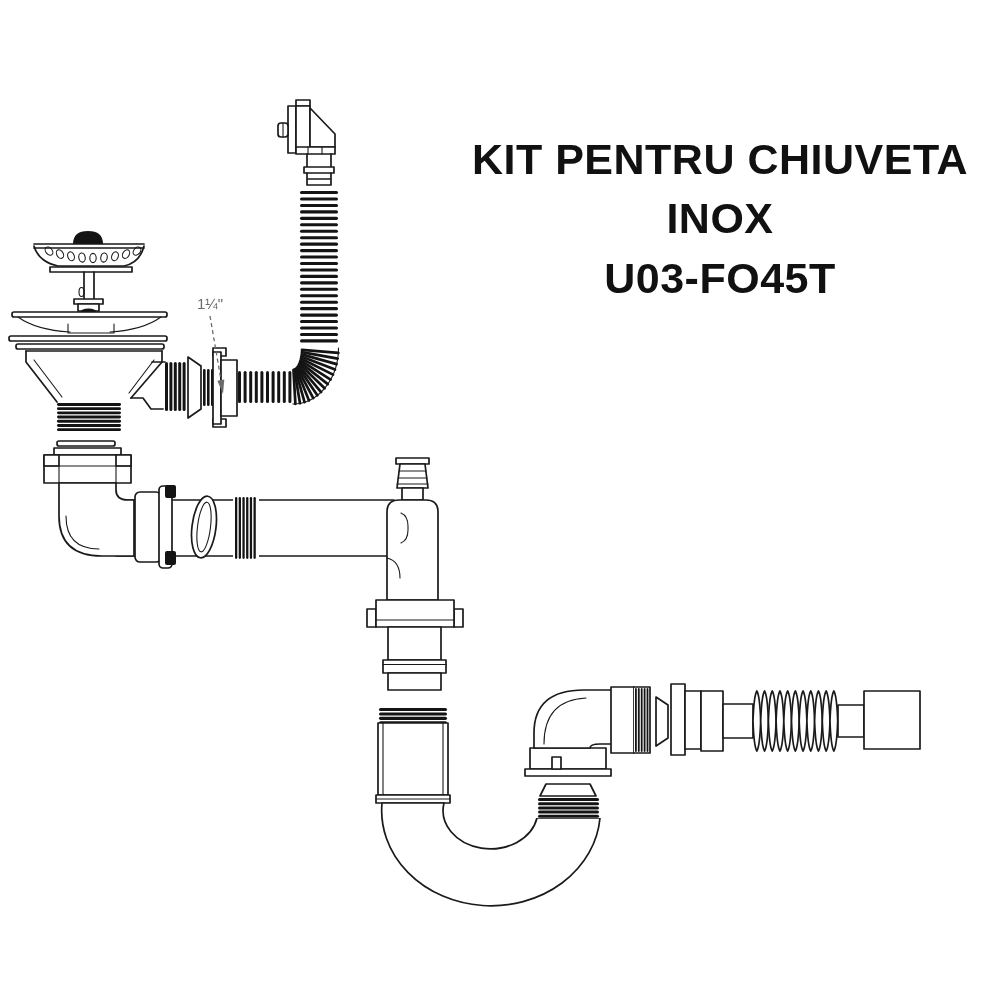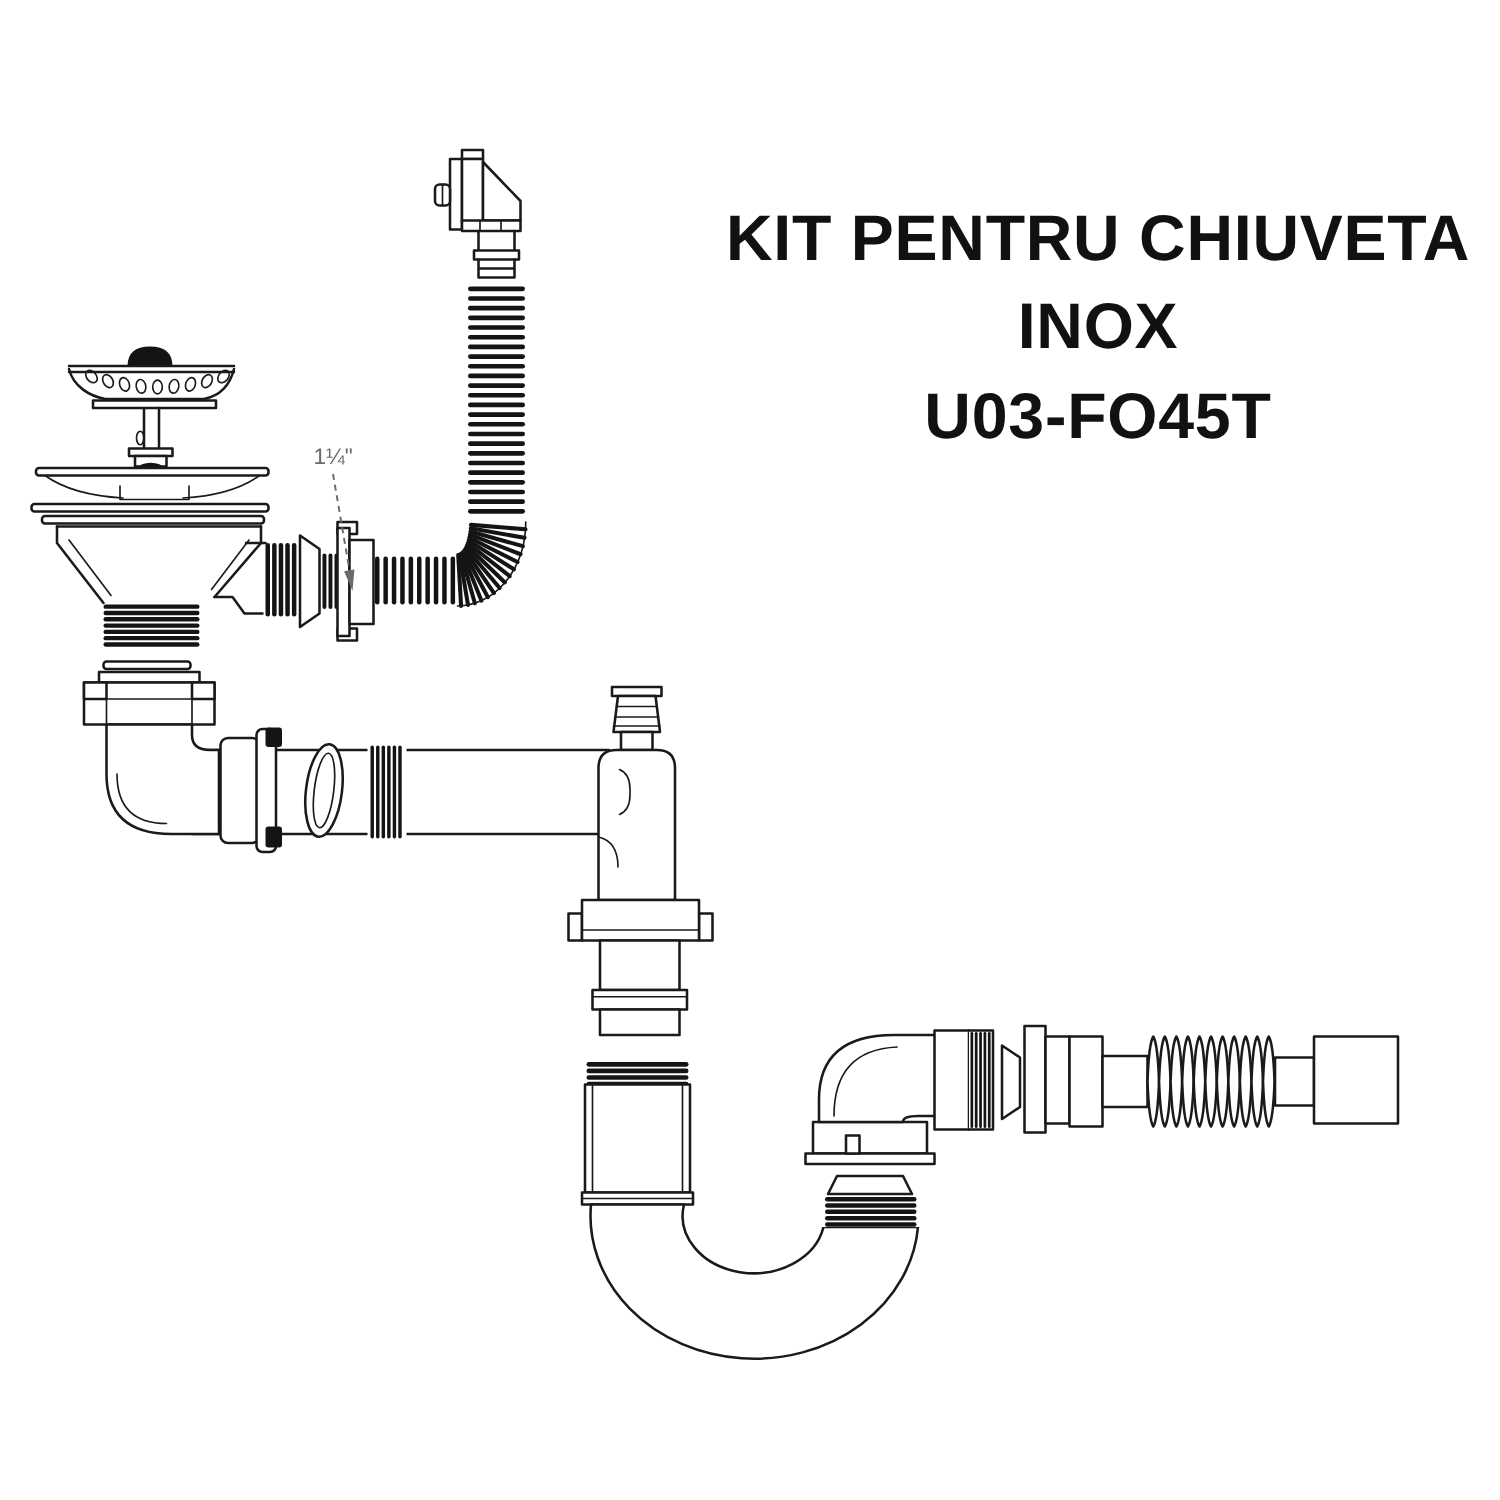--- a/index.html
+++ b/index.html
@@ -2,21 +2,21 @@
 <html style="--background: #ffffff; --line-art: #1a1a1a; --thread-fill: #141414; --annotation-gray: #6b6b6b; --title-text: #111111;"><head>
 <meta charset="utf-8">
 <style>
   :root{
     --background:#ffffff; --line-art:#1a1a1a; --thread-fill:#141414;
     --annotation-gray:#6b6b6b; --title-text:#111111;
   }
   html,body{margin:0;padding:0;}
   body{width:1000px;height:1000px;background:var(--background);position:relative;overflow:hidden;
        font-family:"Liberation Sans",sans-serif;}
-  .stage{position:absolute;left:16px;top:0;width:921px;height:1000px;}
+  .stage{position:absolute;left:4px;top:0;width:921px;height:1000px;}
   .title{position:absolute;left:430px;top:130px;width:572px;text-align:center;
          font-weight:bold;font-size:43px;color:var(--title-text);line-height:1.38;letter-spacing:.5px;}
   svg{position:absolute;left:0;top:0;}
   .ln{fill:none;stroke:var(--line-art);stroke-width:1.7;stroke-linecap:round;stroke-linejoin:round;}
   .wl{fill:#ffffff;stroke:var(--line-art);stroke-width:1.7;stroke-linejoin:round;}
   .wn{fill:#ffffff;stroke:none;}
   .bd{fill:var(--thread-fill);stroke:none;}
   .fb{stroke:var(--thread-fill);stroke-width:2.7;stroke-linecap:round;fill:none;}
   .thin{stroke-width:1.1;}
   .dash{stroke:var(--annotation-gray);stroke-width:1.3;stroke-dasharray:4 3.2;fill:none;}

